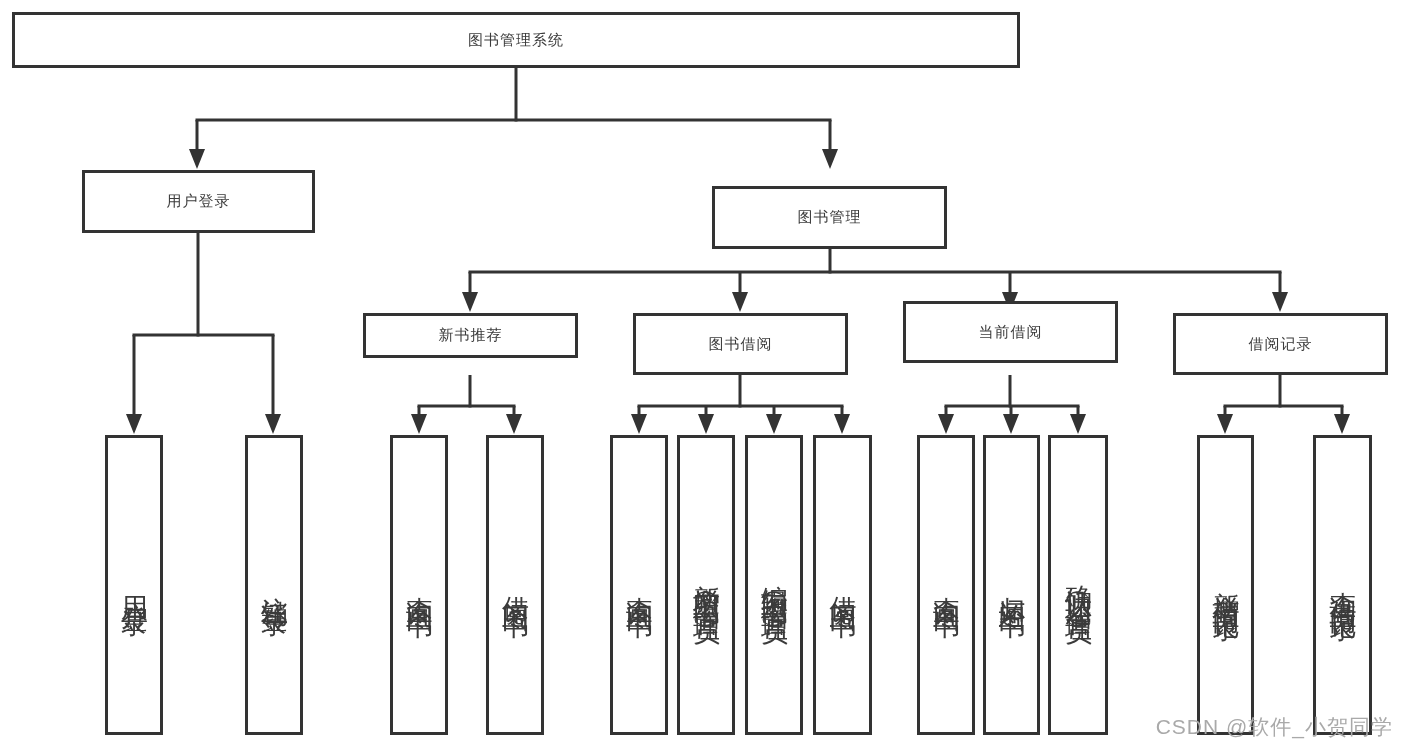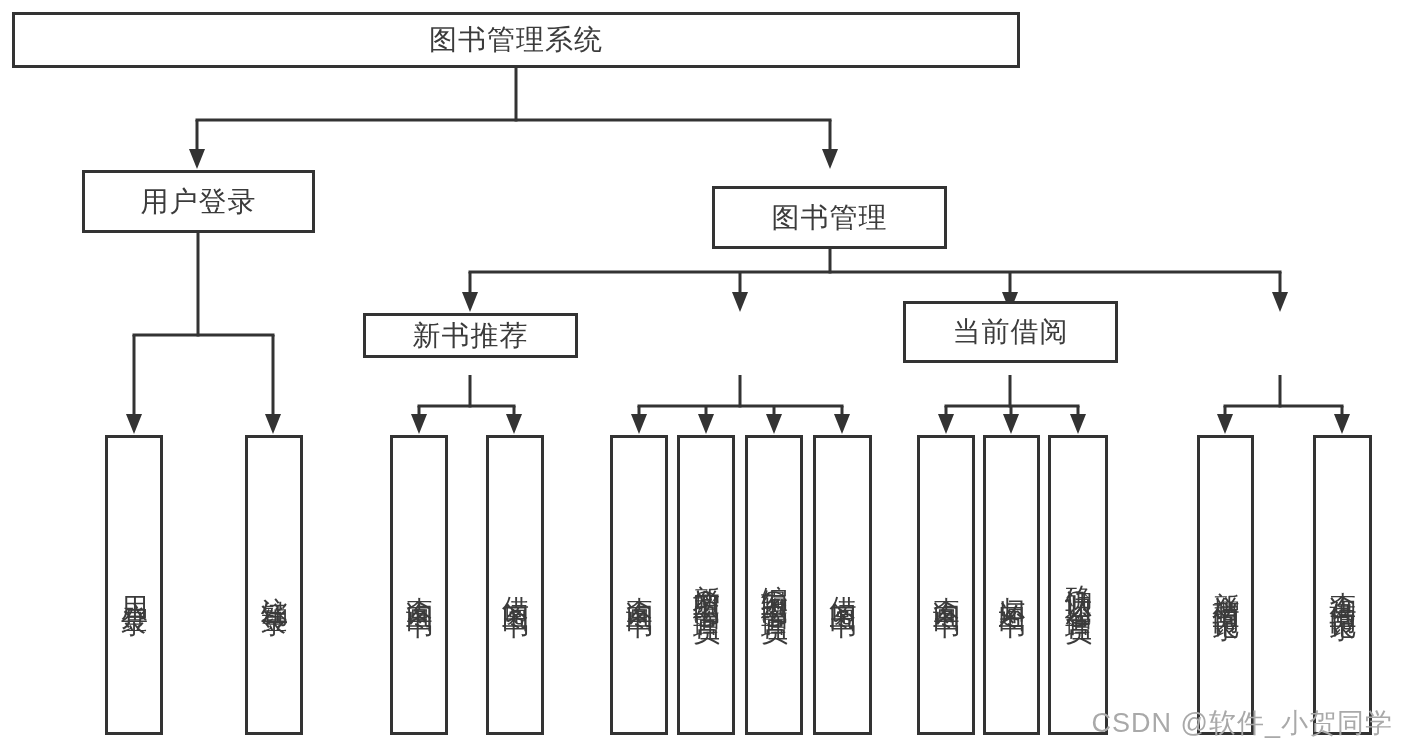--- a/index.html
+++ b/index.html
@@ -19,33 +19,33 @@
   .box {
     position: absolute;
     box-sizing: border-box;
     background: #ffffff;
     border: 3px solid #333333;
     display: flex;
     align-items: center;
     justify-content: center;
     color: #3b3b3b;
   }
-  .hbox { font-size: 28px; letter-spacing: 1px; white-space: nowrap; }
+  .hbox { font-size: 15px; letter-spacing: 1px; white-space: nowrap; }
   .vtext {
     writing-mode: vertical-rl;
     text-orientation: mixed;
     font-size: 27px;
     line-height: 1;
     letter-spacing: 5px;
   }
   .watermark {
     position: absolute;
     right: 12px;
     bottom: 6px;
-    font-size: 27px;
+    font-size: 21px;
     color: #a9a9a9;
     letter-spacing: 1px;
     white-space: nowrap;
   }
   svg line { stroke: #333333; stroke-width: 3; }
   svg polygon { fill: #333333; }
 </style>
 </head>
 <body>
 
@@ -134,23 +134,29 @@
   <div class="box hbox" style="left:82px; top:170px; width:233px; height:63px;">
     <span>用户登录</span>
   </div>
   <div class="box hbox" style="left:712px; top:170px; width:235px; height:63px;margin-top:16px;">
     <span>图书管理</span>
   </div>
 
   <div class="box hbox" style="left:363px; top:313px; width:215px; height:45px;align-items:center;">
     <span>新书推荐</span>
   </div>
+  <div class="box hbox" style="left:633px; top:313px; width:215px; height:62px;">
+    <span>图书借阅</span>
+  </div>
   <div class="box hbox" style="left:903px; top:301px; width:215px; height:62px;">
     <span>当前借阅</span>
   </div>
+  <div class="box hbox" style="left:1173px; top:313px; width:215px; height:62px;">
+    <span>借阅记录</span>
+  </div>
 
   <div class="box" style="left:105px; top:435px; width:58px; height:300px;">
     <span class="vtext">用户登录</span>
   </div>
   <div class="box" style="left:245px; top:435px; width:58px; height:300px;">
     <span class="vtext">注销登录</span>
   </div>
 
   <div class="box" style="left:390px; top:435px; width:58px; height:300px;">
     <span class="vtext">查询图书</span>

